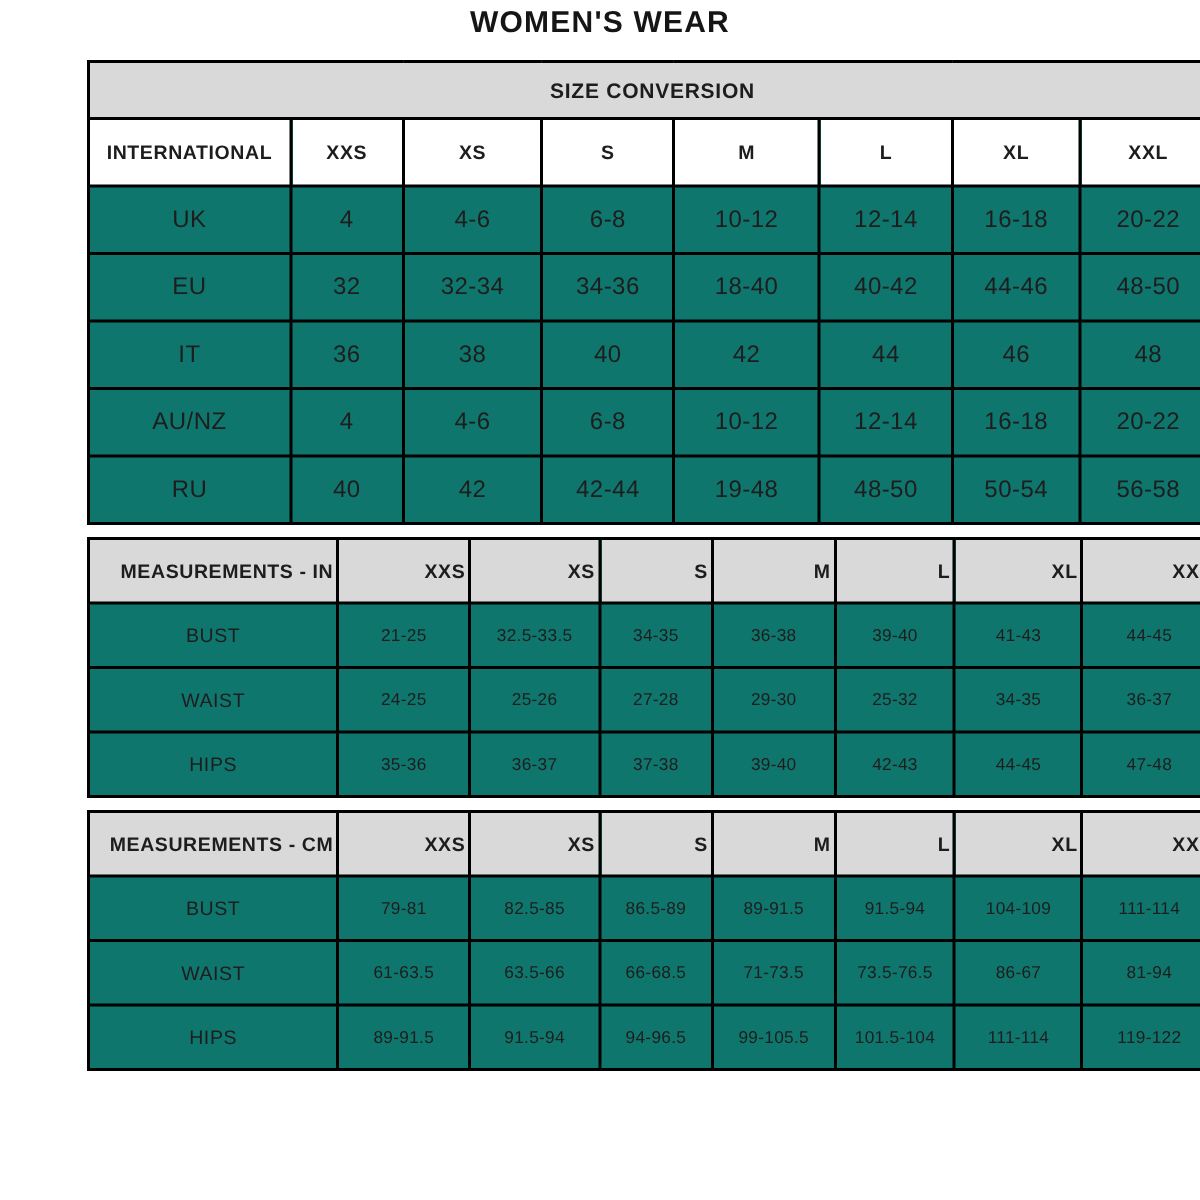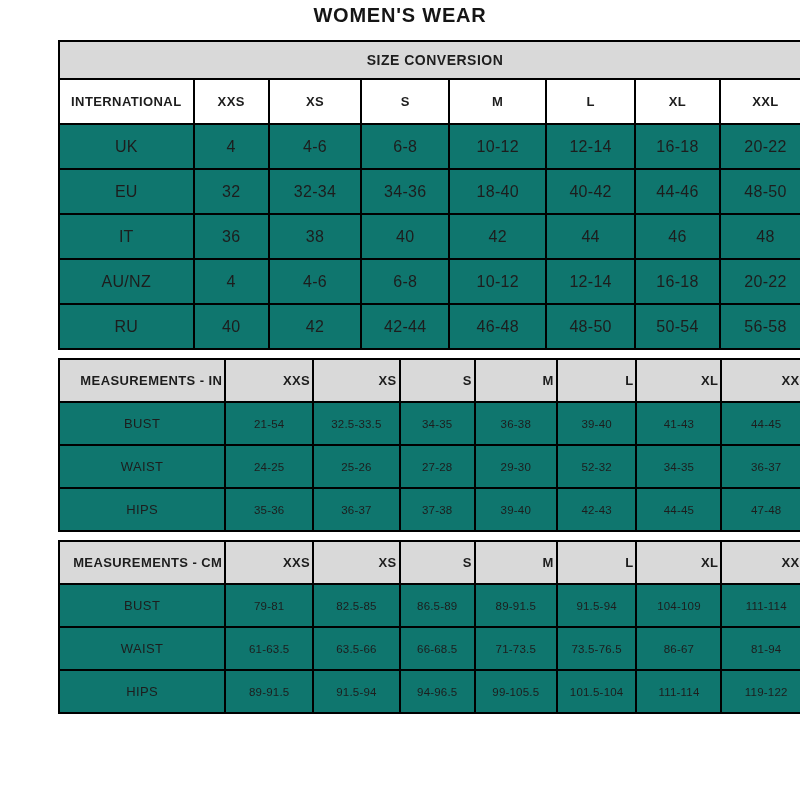--- a/index.html
+++ b/index.html
@@ -152,21 +152,21 @@
           <td class="val">10-12</td>
           <td class="val">12-14</td>
           <td class="val">16-18</td>
           <td class="val">20-22</td>
         </tr>
         <tr class="datarow">
           <td class="rowlabel">RU</td>
           <td class="val">40</td>
           <td class="val">42</td>
           <td class="val">42-44</td>
-          <td class="val">46-48</td>
+          <td class="val">19-48</td>
           <td class="val">48-50</td>
           <td class="val">50-54</td>
           <td class="val">56-58</td>
         </tr>
       </tbody>
   </table>
 
   <table class="tm">
     <colgroup>
       <col style="width:22.1%">
@@ -184,35 +184,35 @@
           <td class="head-cell">XXS</td>
           <td class="head-cell">XS</td>
           <td class="head-cell">S</td>
           <td class="head-cell">M</td>
           <td class="head-cell">L</td>
           <td class="head-cell">XL</td>
           <td class="head-cell">XXL</td>
         </tr>
         <tr class="datarow">
           <td class="rowlabel">BUST</td>
-          <td class="val">21-54</td>
+          <td class="val">21-25</td>
           <td class="val">32.5-33.5</td>
           <td class="val">34-35</td>
           <td class="val">36-38</td>
           <td class="val">39-40</td>
           <td class="val">41-43</td>
           <td class="val">44-45</td>
         </tr>
         <tr class="datarow">
           <td class="rowlabel">WAIST</td>
           <td class="val">24-25</td>
           <td class="val">25-26</td>
           <td class="val">27-28</td>
           <td class="val">29-30</td>
-          <td class="val">52-32</td>
+          <td class="val">25-32</td>
           <td class="val">34-35</td>
           <td class="val">36-37</td>
         </tr>
         <tr class="datarow">
           <td class="rowlabel">HIPS</td>
           <td class="val">35-36</td>
           <td class="val">36-37</td>
           <td class="val">37-38</td>
           <td class="val">39-40</td>
           <td class="val">42-43</td>

